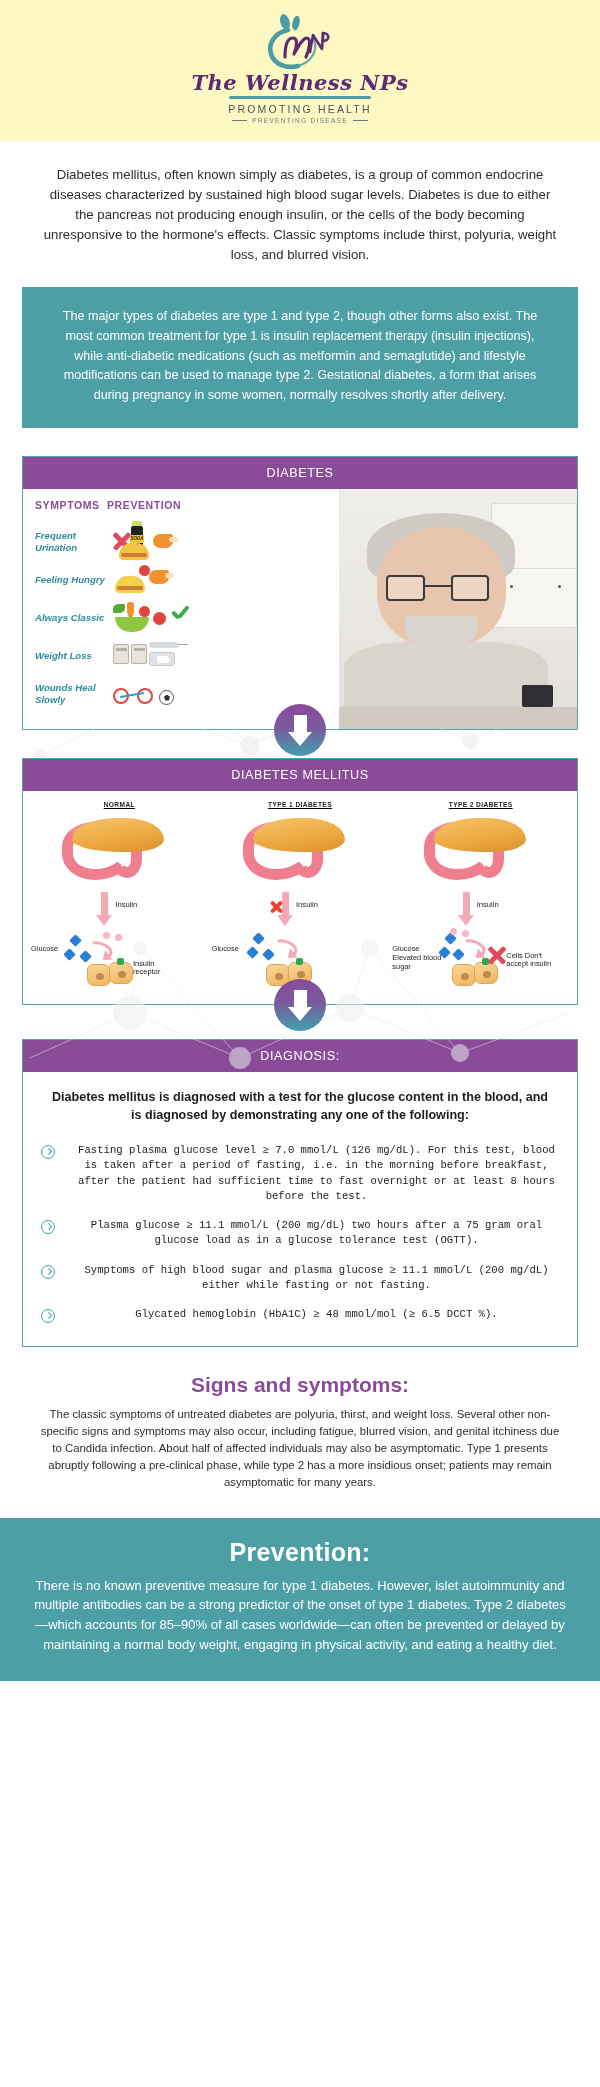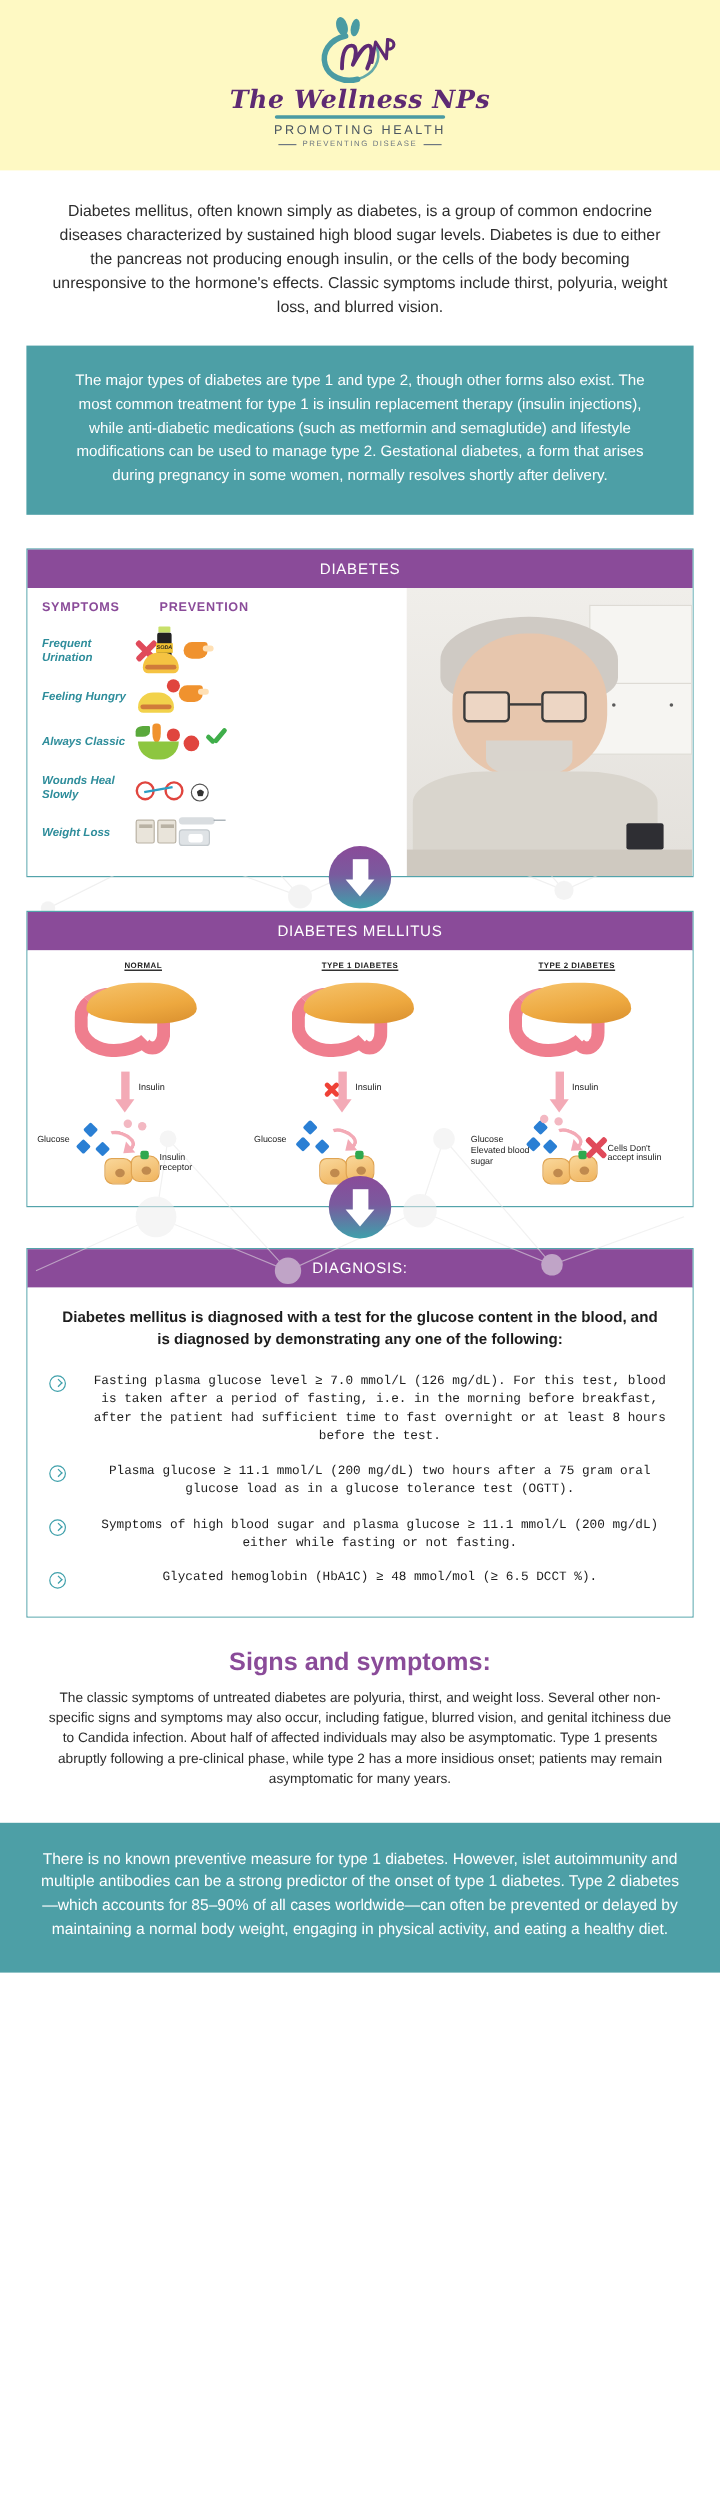--- a/index.html
+++ b/index.html
@@ -72,21 +72,21 @@
     text-align: center;
     font-size: 12.6px;
     letter-spacing: .6px;
     padding: 9px 0;
   }
   .card-body { background: #fff; }
 
   
   .sp-panel { display: flex; height: 240px; position: relative; overflow: hidden; }
   .sp-left { width: 57%; padding: 10px 0 0 12px; position: relative; }
-  .sp-heads { display: flex; gap: 26px; margin-bottom: 12px; }
+  .sp-heads { display: flex; margin-bottom: 12px; }
   .sp-h {
     font-size: 10.5px; font-weight: 700; color: #8a4b99;
     letter-spacing: .6px;
   }
   .sp-h.sym { width: 72px; }
   .sp-rows { position: relative; }
   .sp-row { display: flex; align-items: center; height: 38px; font-style: italic; }
   .sp-label {
     width: 74px; font-size: 9.6px; font-weight: 700; color: #2e8d9b;
     line-height: 1.22;
@@ -365,38 +365,38 @@
               <span class="ic leaf-g" style="left:4px;top:4px;"></span>
               <span class="ic carrot" style="left:18px;top:2px;"></span>
               <span class="ic tomato" style="left:30px;top:6px;"></span>
               <span class="ic veg-bowl" style="left:6px;top:17px;"></span>
               <span class="ic apple" style="left:44px;top:12px;"></span>
               <span class="ic check-green" style="left:60px;top:3px;"></span>
             </div>
           </div>
 
           <div class="sp-row">
+            <div class="sp-label">Weight Loss</div>
+            <div class="sp-icon">
+              <span class="ic pillbox" style="left:4px;top:6px;"></span>
+              <span class="ic pillbox" style="left:22px;top:6px;"></span>
+              <span class="ic syringe" style="left:40px;top:4px;"></span>
+              <span class="ic scale" style="left:40px;top:14px;"></span>
+            </div>
+          </div>
+
+          <div class="sp-row">
             <div class="sp-label">Wounds Heal Slowly</div>
             <div class="sp-icon">
               <span class="ic bike" style="left:4px;top:8px;">
                 <span class="wh l"></span>
                   <span class="wh r"></span>
                   <span class="bar"></span>
               </span>
               <span class="ic ball" style="left:50px;top:14px;"></span>
-            </div>
-          </div>
-
-          <div class="sp-row">
-            <div class="sp-label">Weight Loss</div>
-            <div class="sp-icon">
-              <span class="ic pillbox" style="left:4px;top:6px;"></span>
-              <span class="ic pillbox" style="left:22px;top:6px;"></span>
-              <span class="ic syringe" style="left:40px;top:4px;"></span>
-              <span class="ic scale" style="left:40px;top:14px;"></span>
             </div>
           </div>
 
         </div>
       </div>
 
       <div class="sp-right">
         <span class="ph-wall"></span>
         <span class="ph-shelf"></span>
         <span class="ph-dot" style="left:72%;top:40%;"></span>
@@ -549,14 +549,15 @@
         <span class="diag-text">Glycated hemoglobin (HbA1C) ≥ 48 mmol/mol (≥ 6.5 DCCT %).</span>
       </div>
     </div>
   </div>
 </div>
 
 <h2 class="sig-head">Signs and symptoms:</h2>
 <p class="sig-body">The classic symptoms of untreated diabetes are polyuria, thirst, and weight loss. Several other non-specific signs and symptoms may also occur, including fatigue, blurred vision, and genital itchiness due to Candida infection. About half of affected individuals may also be asymptomatic. Type 1 presents abruptly following a pre-clinical phase, while type 2 has a more insidious onset; patients may remain asymptomatic for many years.</p>
 
 <div class="prev">
+  <div class="prev-title">Prevention:</div>
   <div class="prev-body">There is no known preventive measure for type 1 diabetes. However, islet autoimmunity and multiple antibodies can be a strong predictor of the onset of type 1 diabetes. Type 2 diabetes—which accounts for 85–90% of all cases worldwide—can often be prevented or delayed by maintaining a normal body weight, engaging in physical activity, and eating a healthy diet.</div>
 </div>
 
 </body></html>

